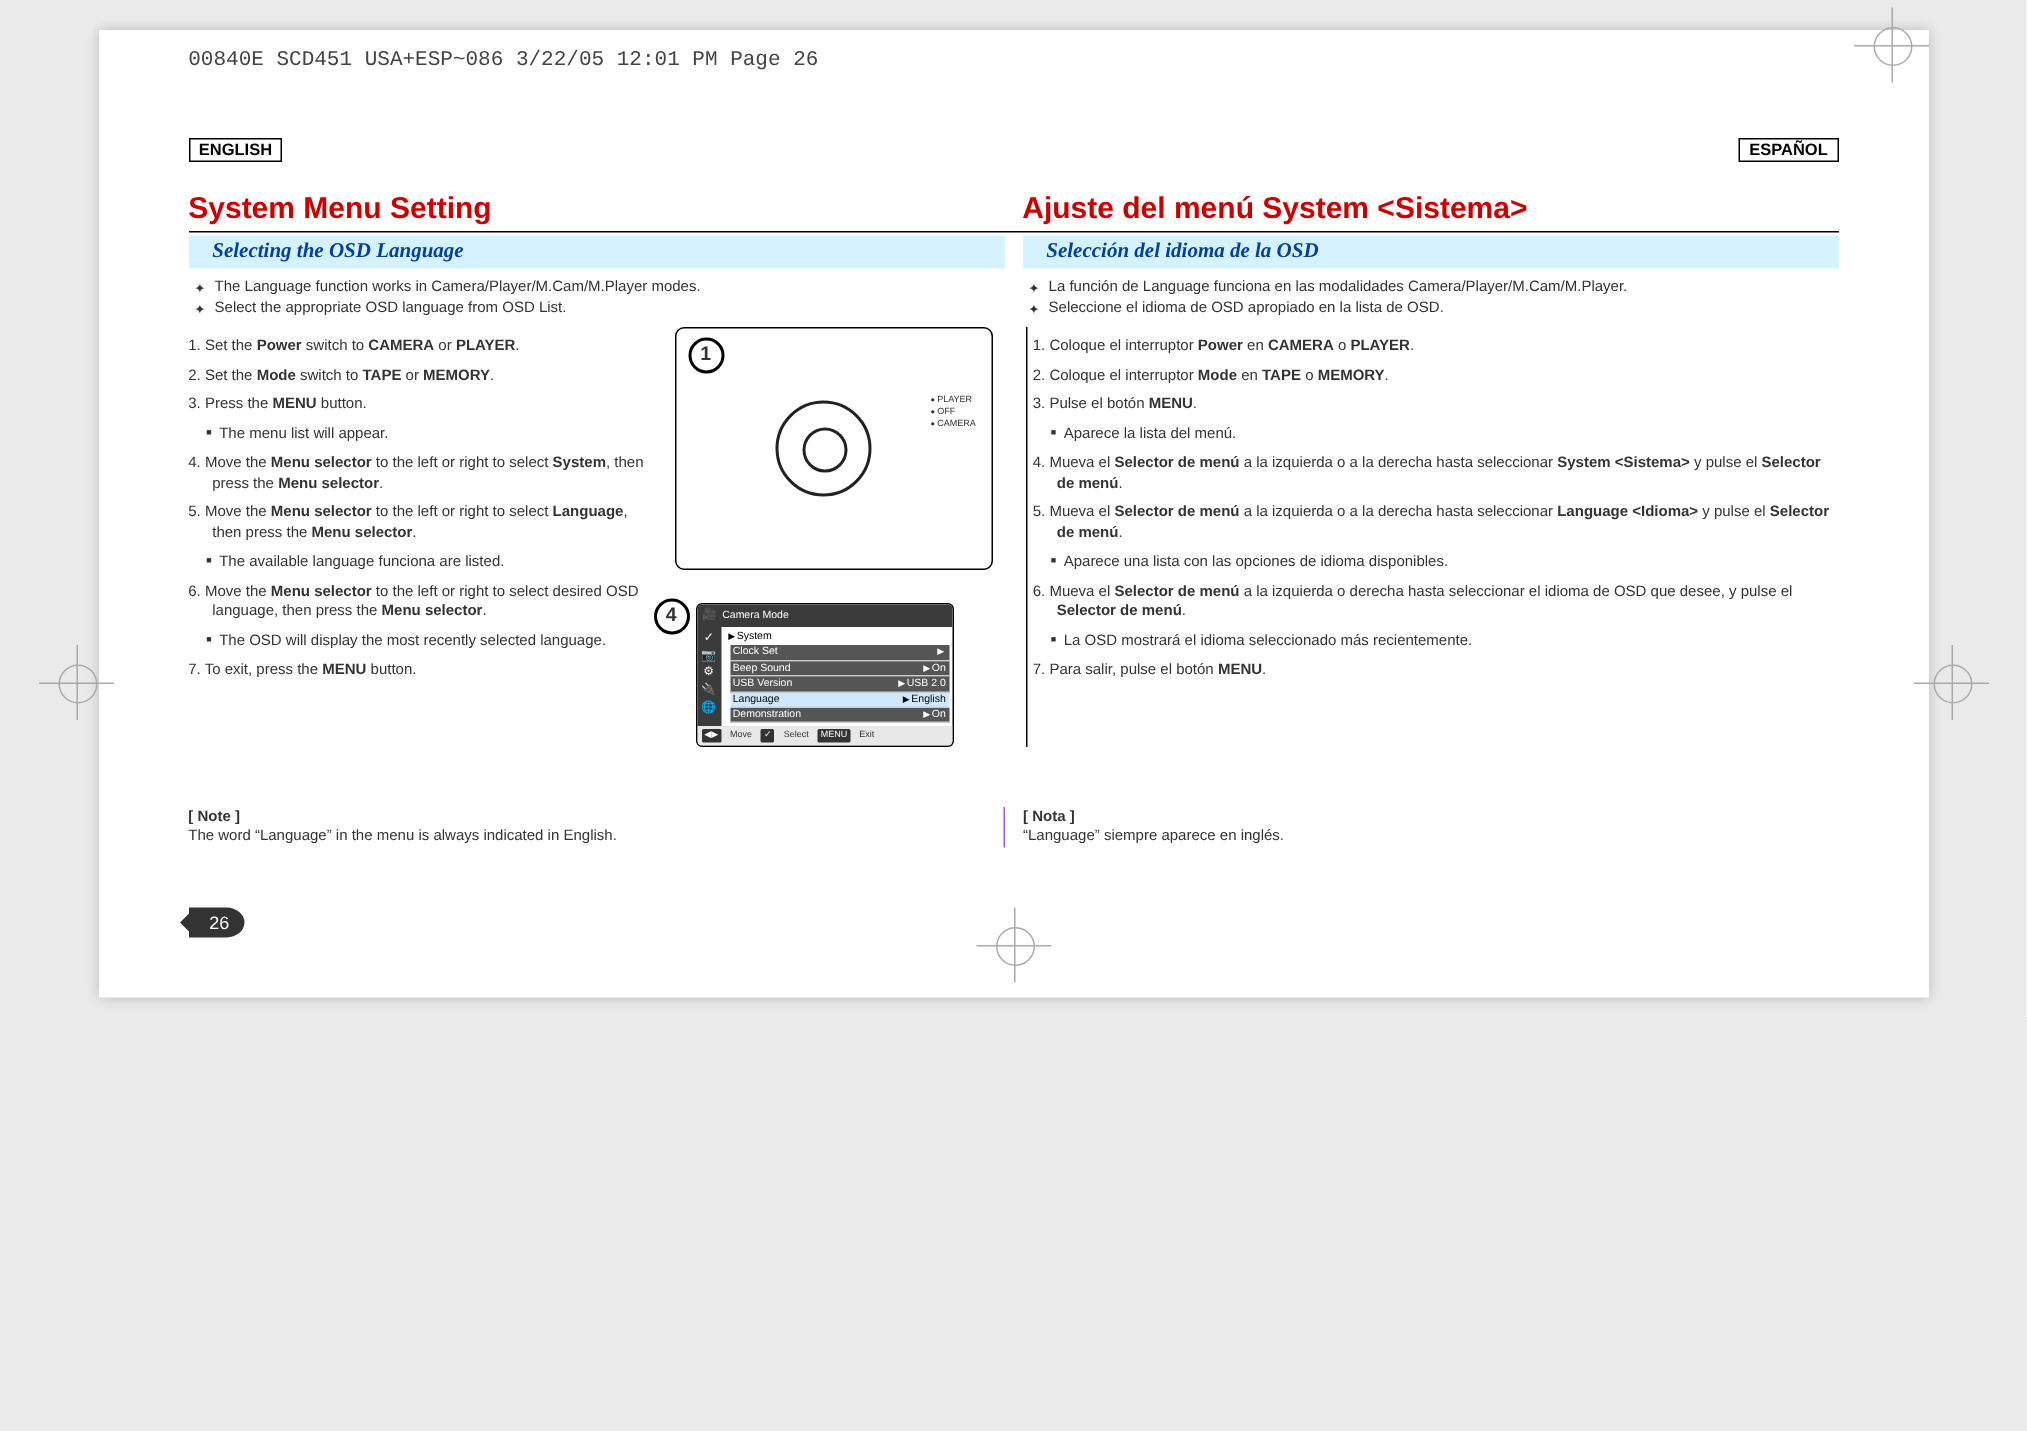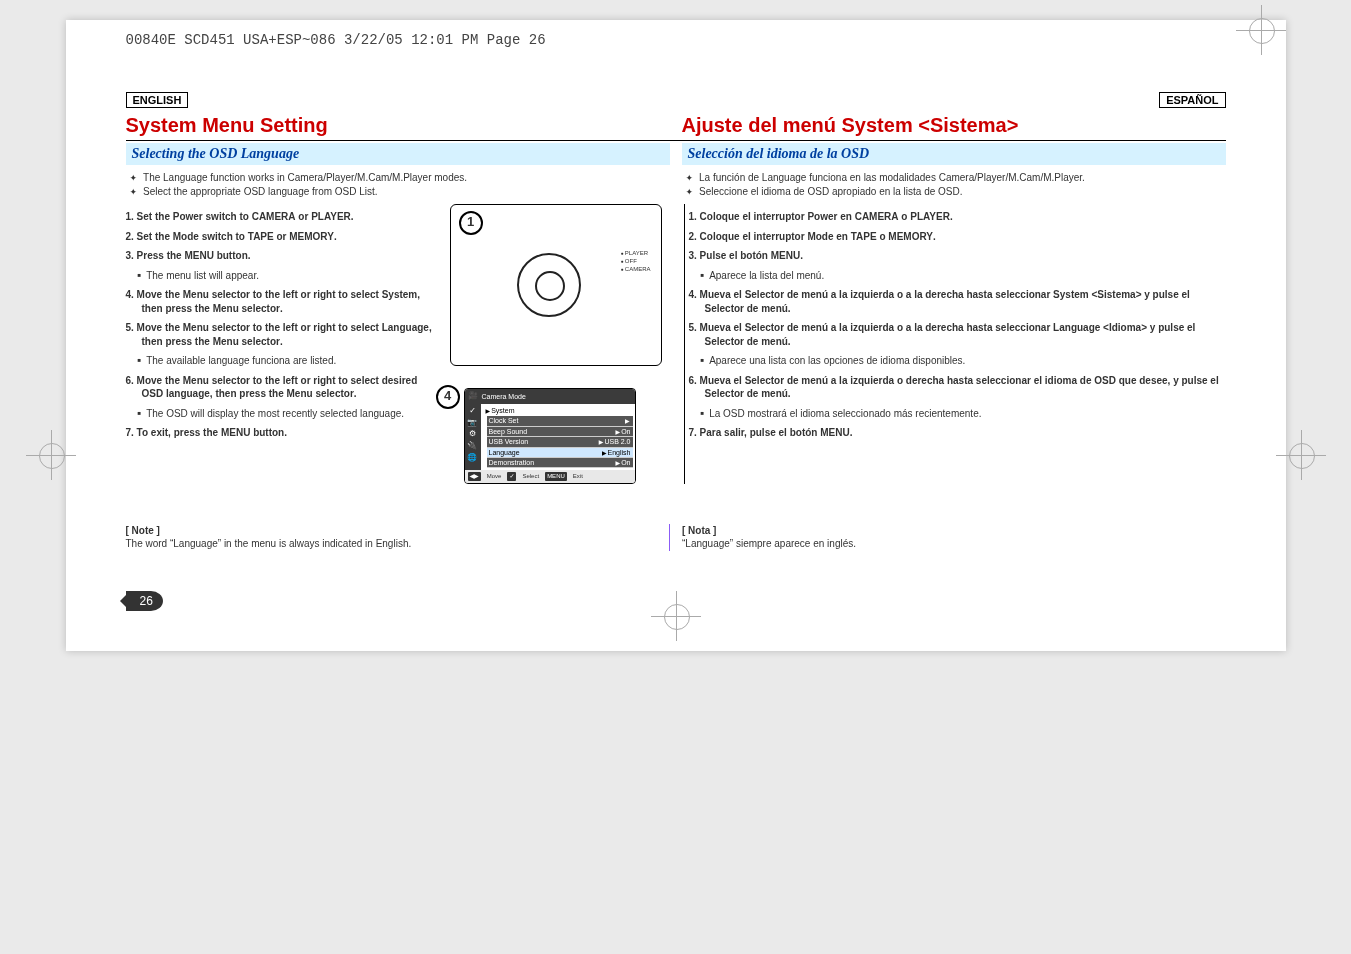--- a/index.html
+++ b/index.html
@@ -79,21 +79,21 @@
   margin-top: 40px;
 }
 .lang-box {
   border: 1px solid #000;
   font-weight: bold;
   font-size: 11px;
   padding: 1px 6px;
 }
 .titles-row {
   display: flex;
-  margin-top: 6px;
+  margin-top: 20px;
 }
 .title-left, .title-right {
   flex: 1;
   color: #c00;
   font-size: 20px;
   font-weight: bold;
 }
 .title-right { padding-left: 12px; }
 .rule {
   border: none;
@@ -104,21 +104,21 @@
   display: flex;
 }
 .subhead-left, .subhead-right {
   flex: 1;
   background: #d6f2ff;
   color: #0040a0;
   font-family: Georgia, serif;
   font-style: italic;
   font-weight: bold;
   font-size: 14px;
-  padding: 3px 6px;
+  padding: 3px 16px;
   margin-top: 2px;
 }
 .subhead-right { margin-left: 12px; }
 
 .intro-row, .content-row, .notes-row {
   display: flex;
 }
 .col {
   flex: 1;
   font-size: 10px;
@@ -146,21 +146,20 @@
 }
 
 .content-row { margin-top: 6px; }
 .col-en { width: 310px; flex: none; }
 .col-mid { width: 240px; flex: none; }
 .col-es { flex: 1; border-left: 1px solid #000; padding-left: 4px; margin-left: 8px; }
 .step {
   margin: 6px 0;
   padding-left: 16px;
   text-indent: -16px;
-  font-weight: bold;
 }
 
 .figure1 {
   border: 1px solid #000;
   border-radius: 6px;
   width: 210px;
   height: 160px;
   margin: 0 auto;
   position: relative;
   overflow: hidden;

